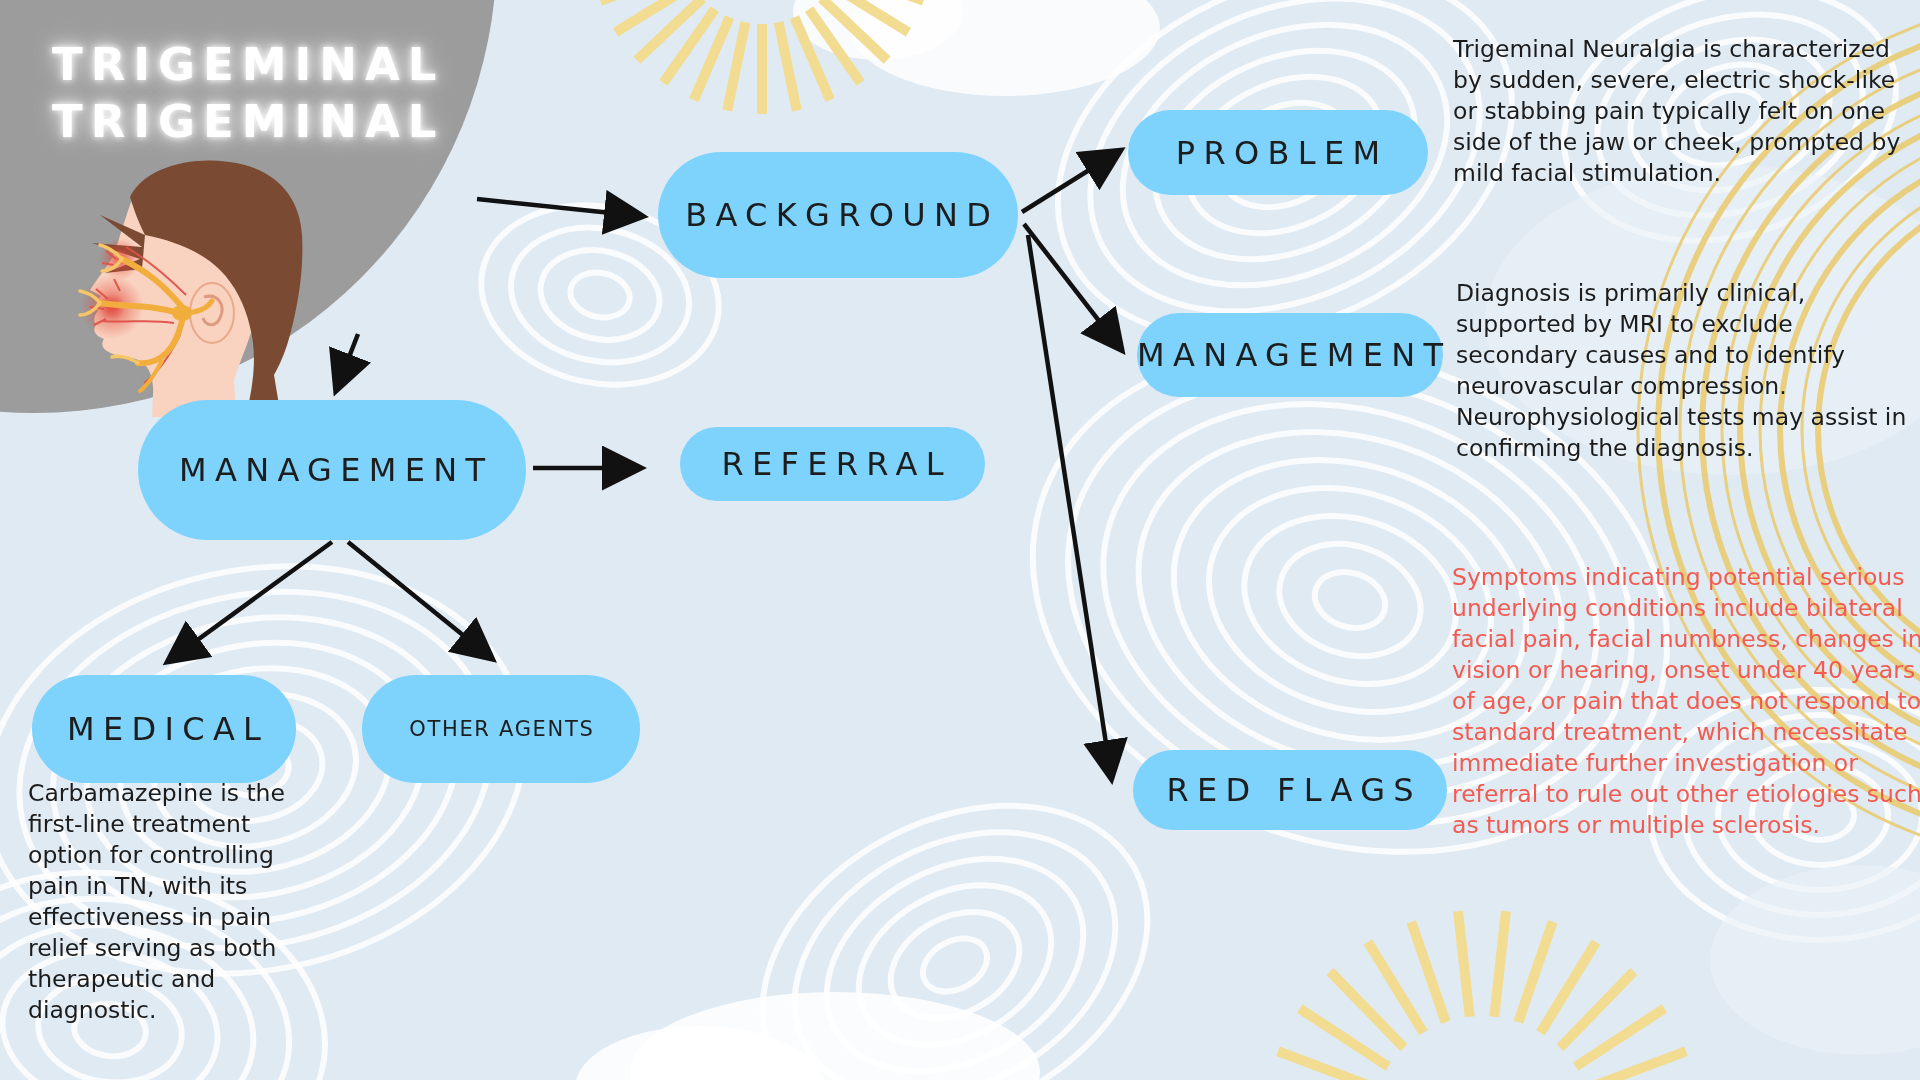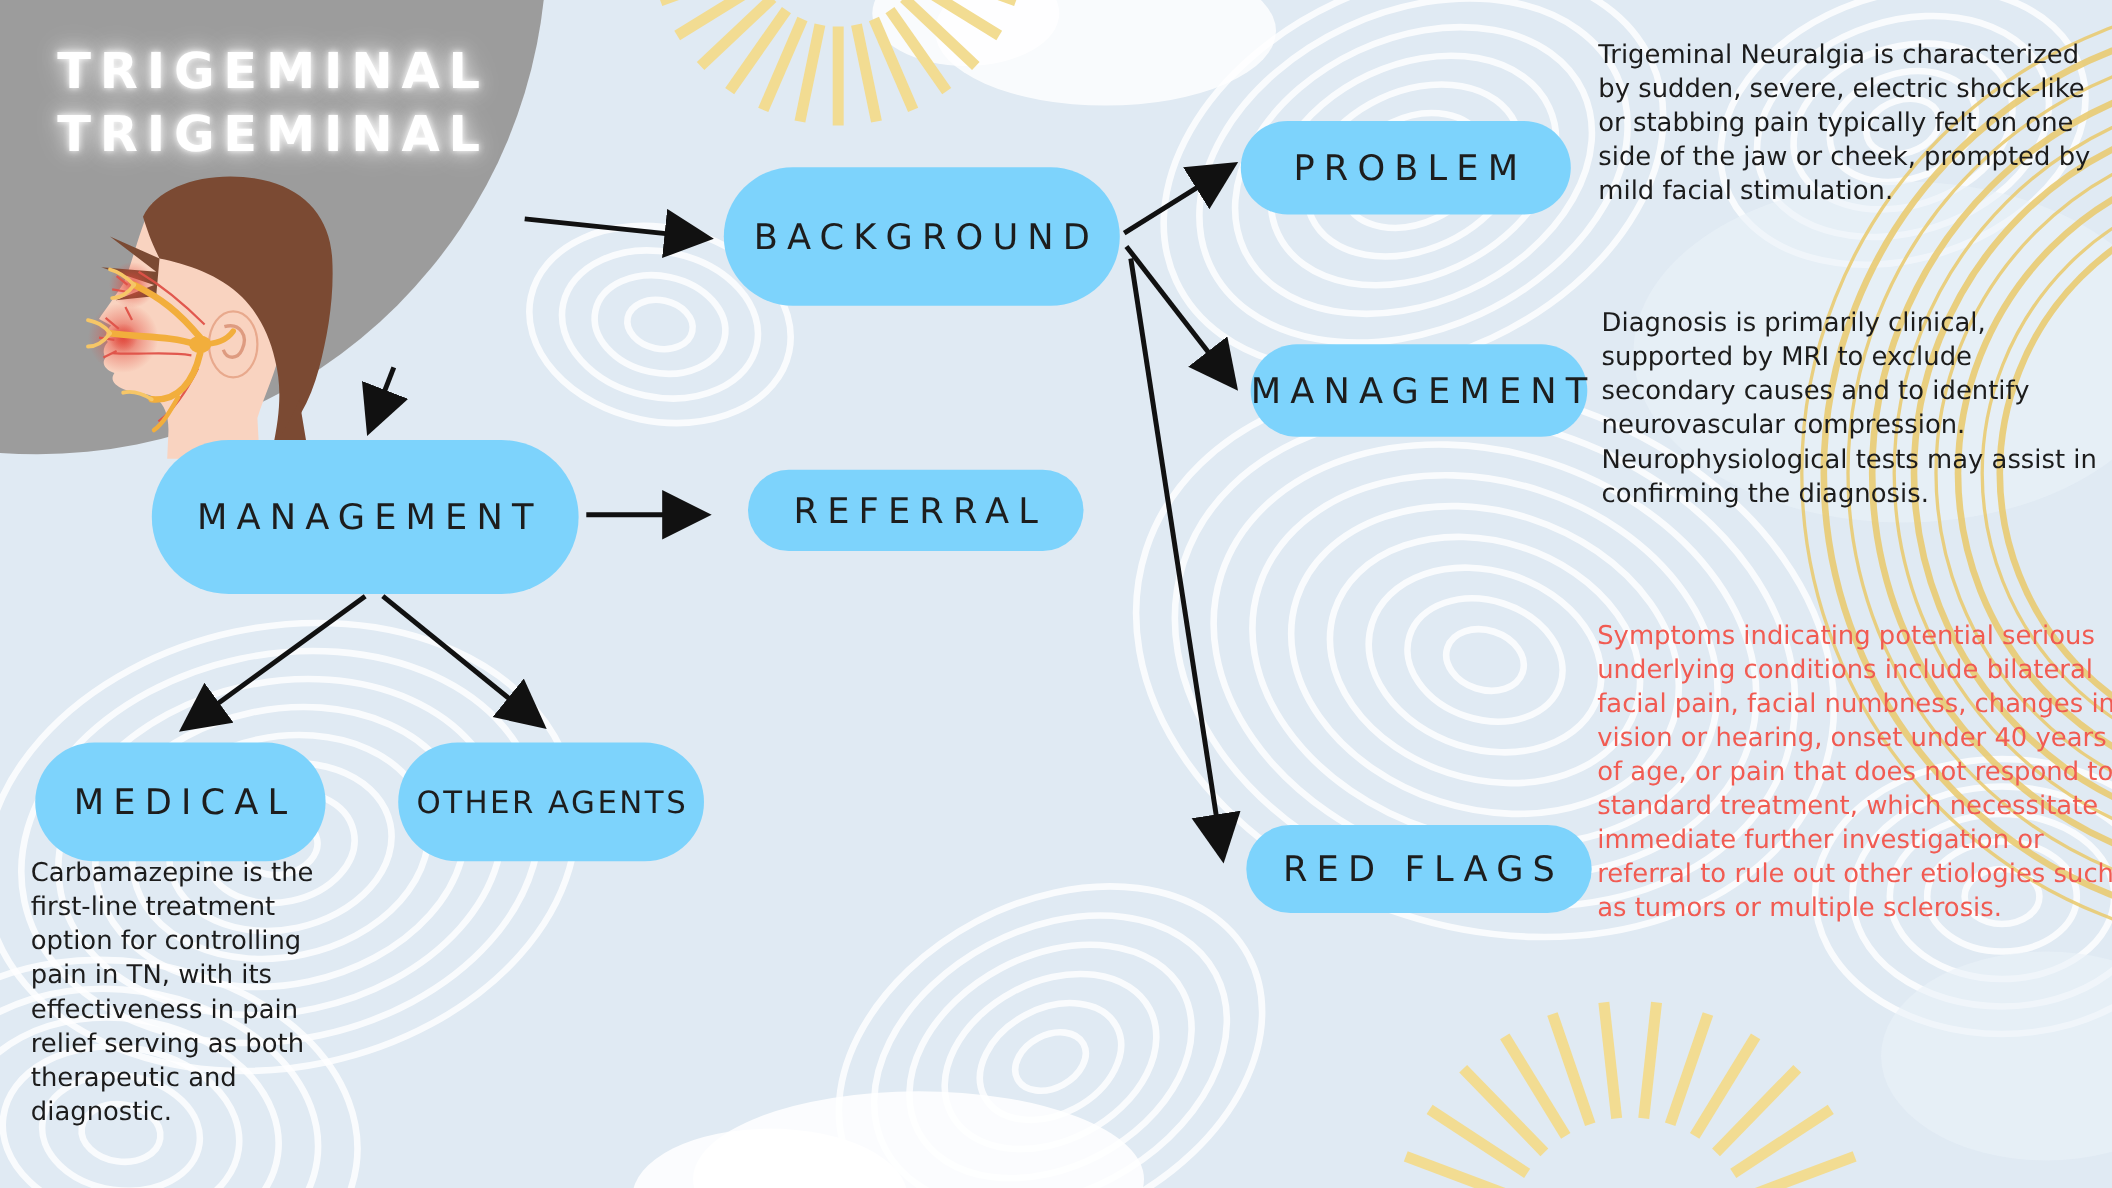--- a/index.html
+++ b/index.html
@@ -7,21 +7,21 @@
           background:#E0EAF3;font-family:"DejaVu Sans",sans-serif;}
   svg.layer{position:absolute;left:0;top:0;width:1920px;height:1080px;}
   .gray-circle{position:absolute;left:-429px;top:-513px;width:926px;height:926px;
                border-radius:50%;background:#9C9C9C;}
   .title{position:absolute;left:52px;top:36px;color:#ffffff;font-weight:bold;
          font-size:45px;line-height:57px;letter-spacing:8px;
          text-shadow:0 0 6px rgba(255,255,255,.95),0 0 16px rgba(255,255,255,.8),0 0 28px rgba(255,255,255,.55);}
   #head{position:absolute;left:50px;top:155px;width:270px;height:265px;}
   .pill{position:absolute;background:#7dd3fc;display:flex;align-items:center;justify-content:center;
         color:#1d1d1d;font-size:32px;letter-spacing:.26em;text-indent:.26em;white-space:nowrap;}
-  .pill.tight{font-size:28px;letter-spacing:.08em;text-indent:.08em;}
+  .pill.tight{font-size:21px;letter-spacing:.08em;text-indent:.08em;}
   .pill-background{left:658px;top:152px;width:360px;height:126px;border-radius:63px;text-align:center;}
   .pill-problem{left:1128px;top:110px;width:300px;height:85px;border-radius:43px;}
   .pill-diagnosis{left:1137px;top:313px;width:306px;height:84px;border-radius:42px;}
   .pill-redflags{left:1133px;top:750px;width:314px;height:80px;border-radius:41px;}
   .pill-management{left:138px;top:400px;width:388px;height:140px;border-radius:70px;}
   .pill-referral{left:680px;top:427px;width:305px;height:74px;border-radius:37px;}
   .pill-medical{left:32px;top:675px;width:264px;height:108px;border-radius:54px;align-items:center;}
   .pill-otheragents{left:362px;top:675px;width:278px;height:108px;border-radius:54px;}
   .para{position:absolute;color:#1c1c1c;font-size:23.5px;line-height:31px;}
   .para-problem{left:1453px;top:34px;width:472px;}

